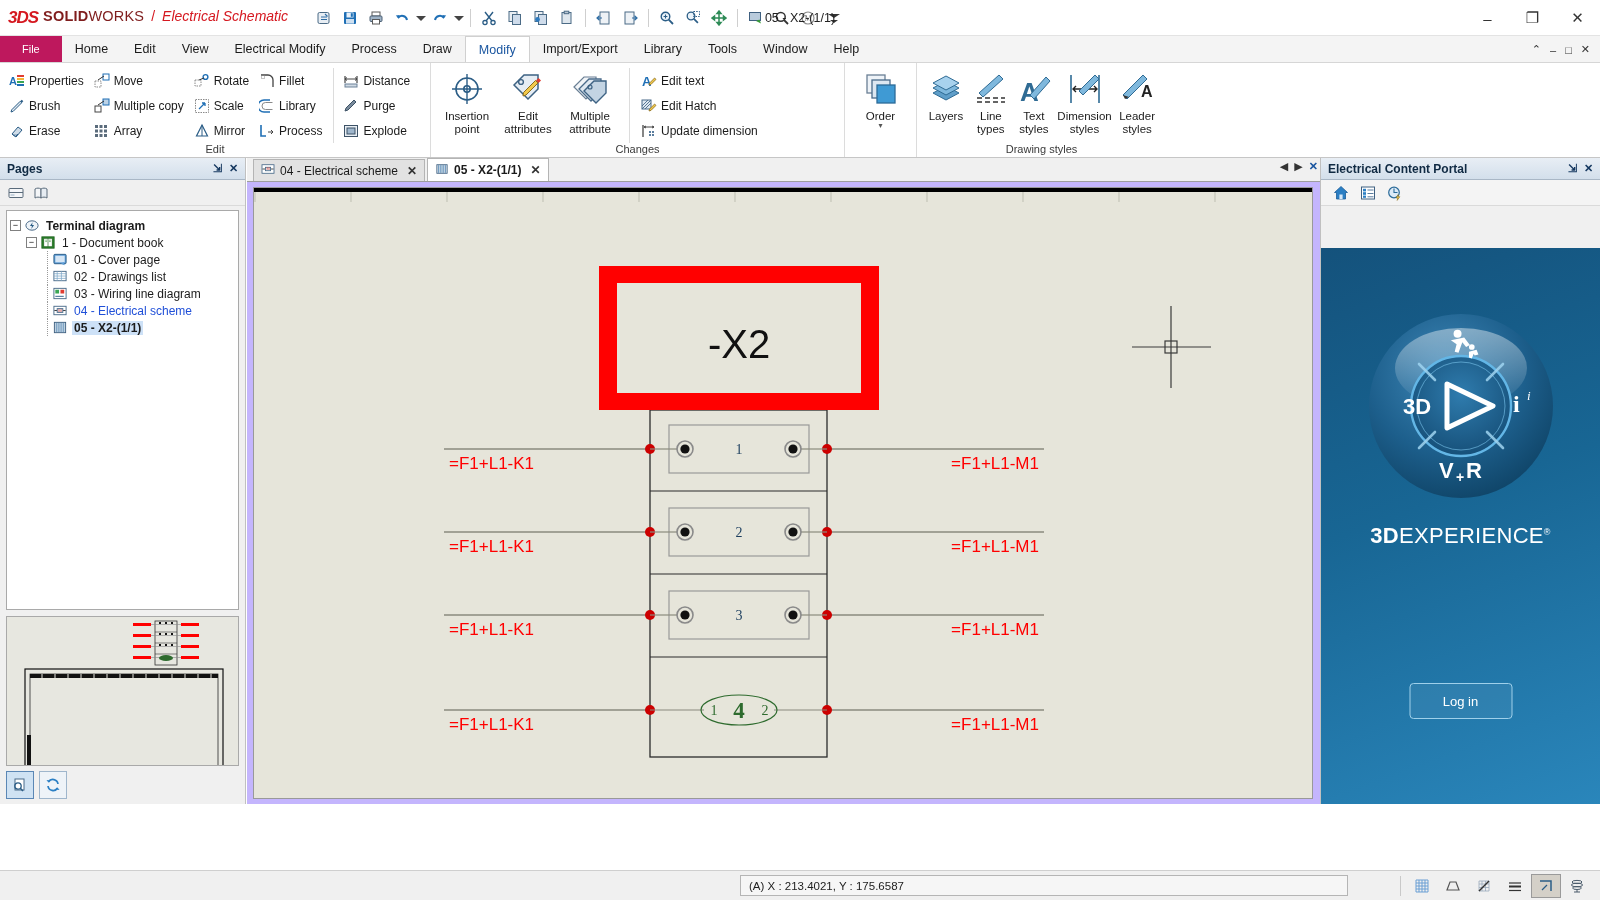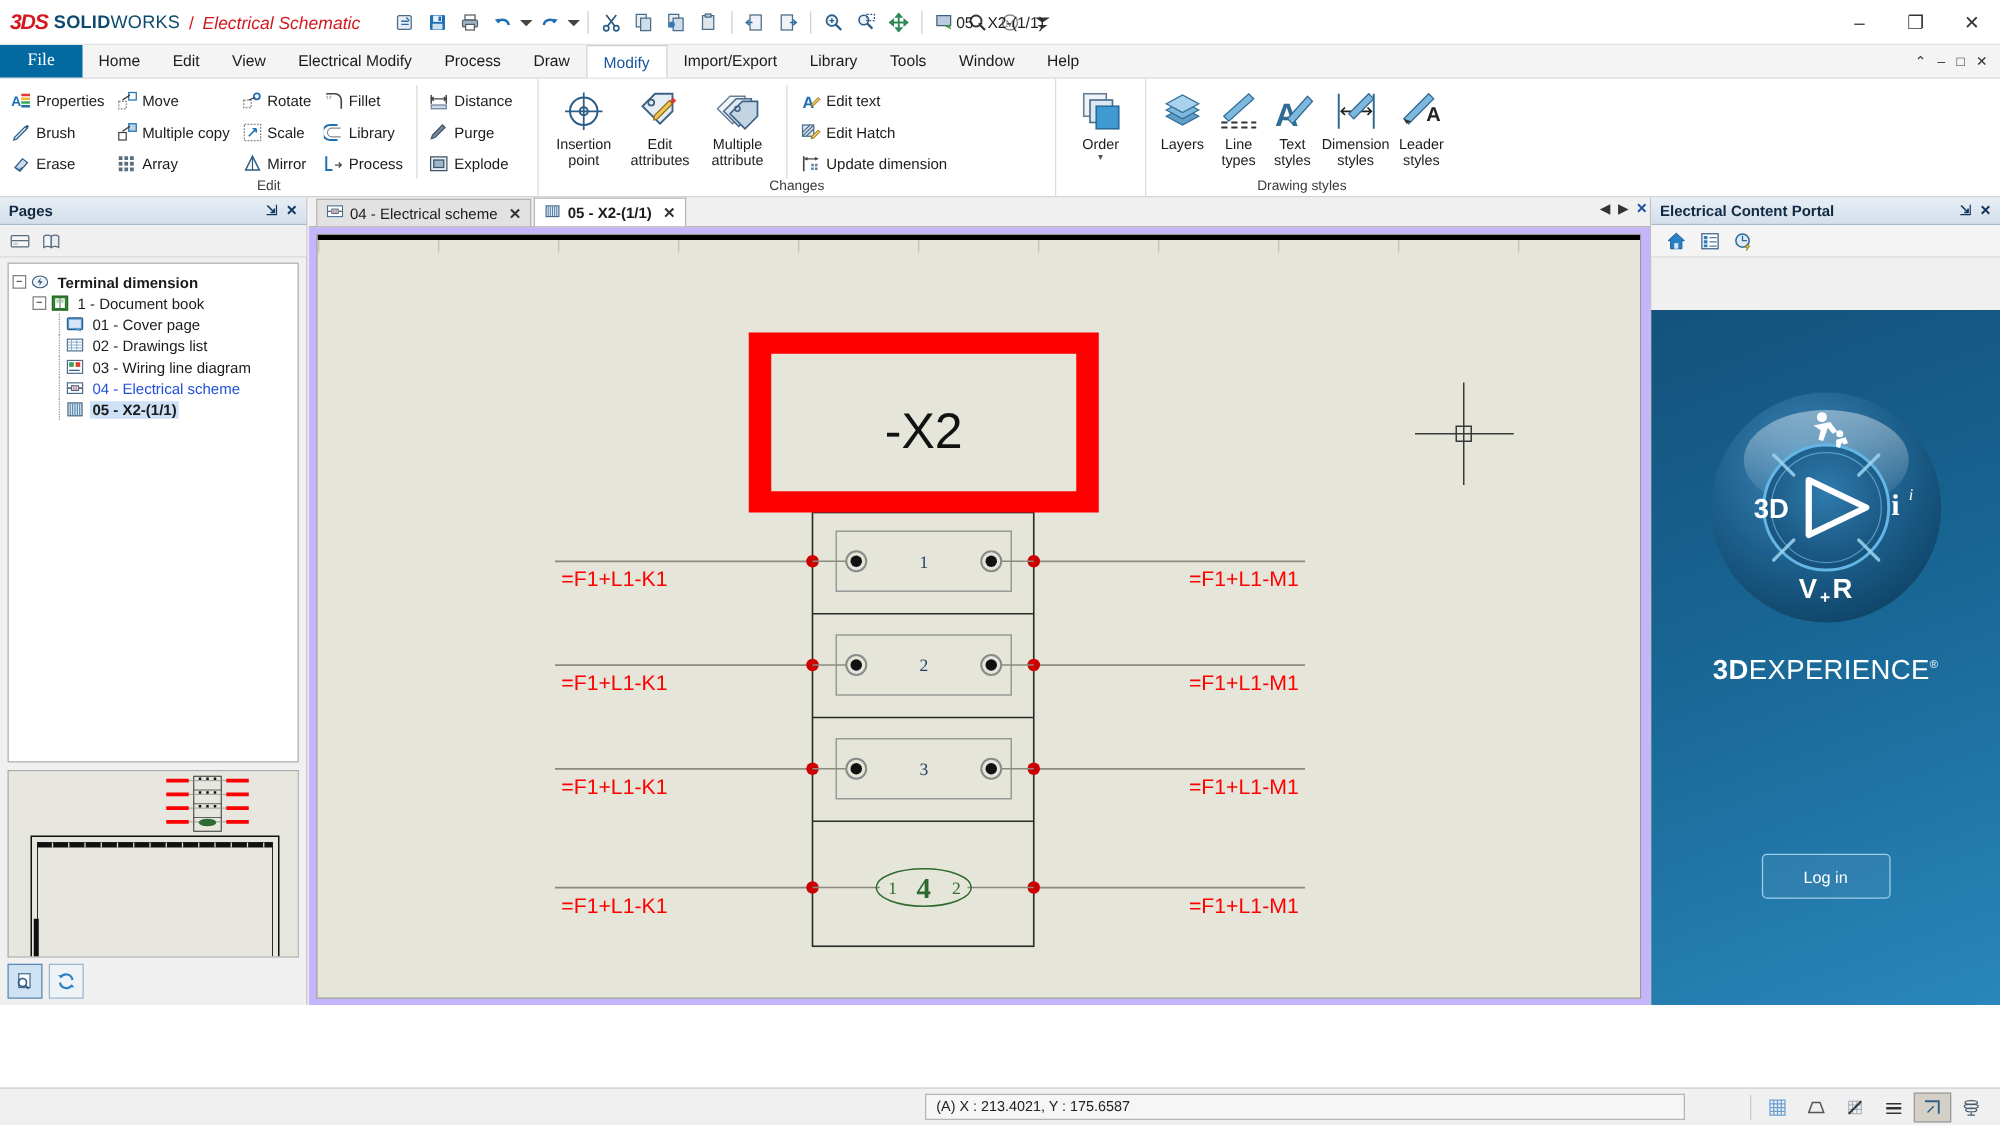--- a/index.html
+++ b/index.html
@@ -12,26 +12,26 @@
   }
   #app { position: relative; width: 1600px; height: 900px; }
 
   
   .titlebar {
     position: absolute; top: 0; left: 0; width: 1600px; height: 36px;
     background: #ffffff;
     border-bottom: 1px solid #e3e3e3;
     display: flex; align-items: center;
   }
-  .logo-wrap { display: flex; align-items: center; padding-left: 8px; gap: 5px; }
+  .logo-wrap { display: flex; padding-left: 8px; gap: 5px; }
   .ds-mark {
     font-weight: bold; font-size: 17px; color: #d51820;
     font-style: italic; letter-spacing: -1px;
   }
-  .sw-name { font-weight: bold; font-size: 14.5px; color: #0c4a6e; letter-spacing: .2px;}
+  .sw-name { font-weight: bold; font-size: 14.5px; color: #7f1d1d; letter-spacing: .2px;}
   .sw-name .light { font-weight: normal; }
   .sw-sep { color: #d51820; font-size: 14px; padding: 0 2px; }
   .sw-module { font-style: italic; font-size: 14px; color: #d51820; }
 
   .qat { display: flex; align-items: center; margin-left: 24px; gap: 2px; }
   .qat .qbtn {
     width: 24px; height: 24px; display: flex; align-items: center; justify-content: center;
     cursor: default;
   }
   .qsep { width: 1px; height: 18px; background: #cfcfcf; margin: 0 4px; }
@@ -48,22 +48,22 @@
     font-size: 15px; color: #333;
   }
 
   
   .menubar {
     position: absolute; top: 36px; left: 0; width: 1600px; height: 27px;
     background: #f4f4f4; border-bottom: 1px solid #d6d6d6;
     display: flex; align-items: stretch;
   }
   .menu-file {
-    background: #0369a1; color: #fff; padding: 0 22px;
-    display: flex; align-items: center; font-size: 14px; font-family: Liberation Serif, serif;
+    background: #be185d; color: #fff; padding: 0 22px;
+    display: flex; align-items: center; font-size: 11px;
   }
   .menu-item {
     padding: 0 13px; display: flex; align-items: center;
     font-size: 12.5px; color: #1b1b1b;
   }
   .menu-item.active {
     background: #ffffff;
     border-left: 1px solid #d0d0d0; border-right: 1px solid #d0d0d0;
     border-top: 1px solid #d0d0d0;
     color: #1a56a0;
@@ -710,21 +710,21 @@
     <div class="tree">
 
       <div class="tnode bold">
         <span class="expander">−</span>
         <span class="tic">
           <svg viewBox="0 0 16 16" width="16" height="15">
               <ellipse cx="8" cy="8" rx="6.5" ry="5" fill="#eef3f8" stroke="#3f6080"></ellipse>
               <path d="M8.6 4.5L5.8 8.6h2.1l-.6 3 2.9-4.2H8.1z" fill="#2b5d86"></path>
             </svg>
         </span>
-        <span class="tlabel">Terminal dimension</span>
+        <span class="tlabel">Terminal diagram</span>
       </div>
 
       <div class="tnode" style="padding-left:16px">
         <span class="expander">−</span>
         <span class="tic">
           <svg viewBox="0 0 16 16" width="16" height="15">
               <rect x="1.5" y="2" width="13" height="12" fill="#2e8b2e" stroke="#1b5e1b"></rect>
               <rect x="3.5" y="3.5" width="9" height="9" fill="#fff" stroke="#1b5e1b" stroke-width=".7"></rect>
               <path d="M8 3.5v9" stroke="#1b5e1b" stroke-width=".7"></path>
               <path d="M5 5.5h2M5 7h2M9 5.5h2M9 7h2" stroke="#2e8b2e" stroke-width=".6"></path>

